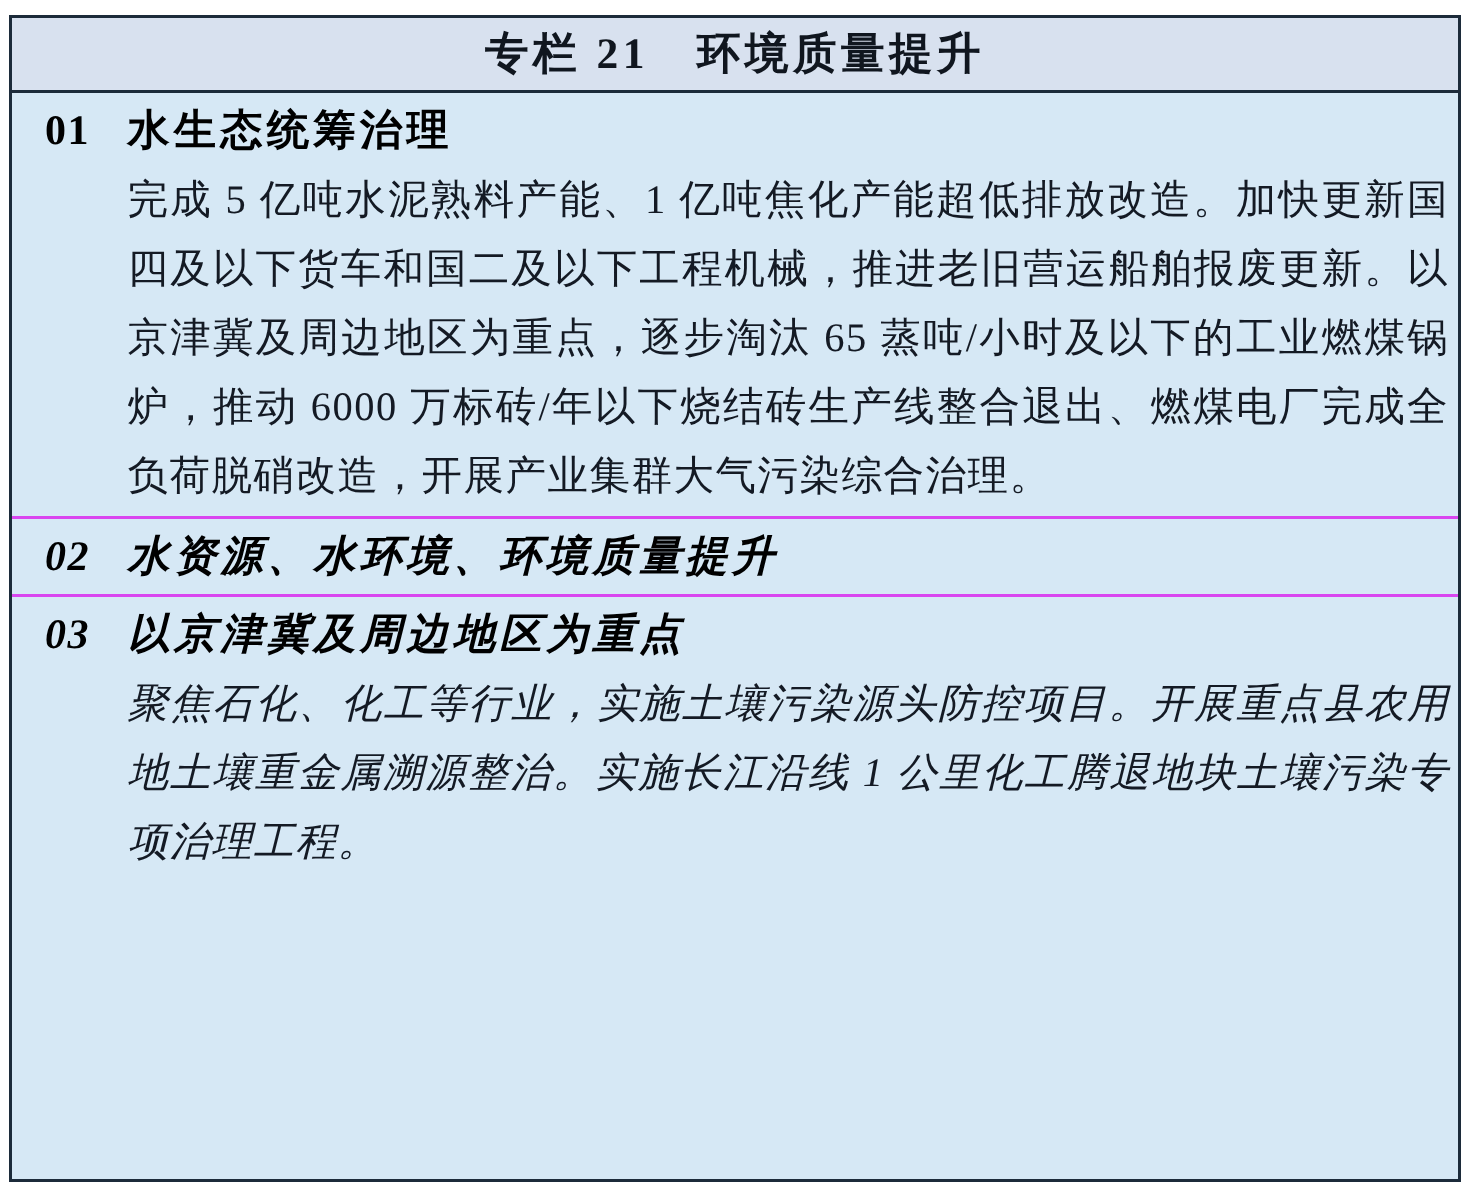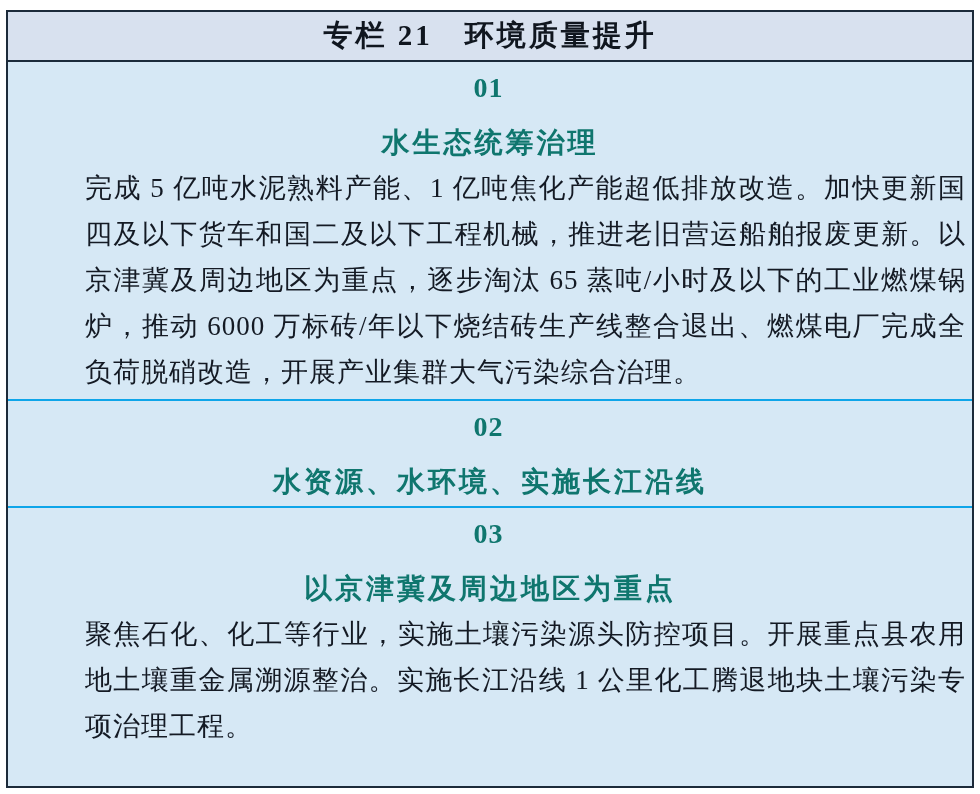--- a/index.html
+++ b/index.html
@@ -35,30 +35,30 @@
     font-size: 29px;
     font-weight: bold;
     letter-spacing: 3px;
     color: #10161f;
     white-space: pre;
   }
   .section {
     padding: 6px 0 4px 0;
   }
   .section + .section {
-    border-top: 2px solid #0ea5e9;
+    border-top: 2px solid #d946ef;
+    font-style: italic;
   }
   .sec-head {
     display: flex;
-    align-items: center;
+    align-items: flex-end;
     font-weight: bold;
     font-size: 28px;
     line-height: 40px;
-    color: #0f766e;
-    flex-direction: column;
+    color: #000000;
   }
   .sec-num {
     margin-left: 22px;
     width: 55px;
     flex: 0 0 55px;
     letter-spacing: 1px;
     font-weight: bold;
   }
   .sec-heading {
     letter-spacing: 3px;
@@ -87,21 +87,21 @@
     <div class="sec-head">
       <span class="sec-num">01</span>
       <span class="sec-heading">水生态统筹治理</span>
     </div>
     <p class="sec-body">完成 5 亿吨水泥熟料产能、1 亿吨焦化产能超低排放改造。加快更新国四及以下货车和国二及以下工程机械，推进老旧营运船舶报废更新。以京津冀及周边地区为重点，逐步淘汰 65 蒸吨/小时及以下的工业燃煤锅炉，推动 6000 万标砖/年以下烧结砖生产线整合退出、燃煤电厂完成全负荷脱硝改造，开展产业集群大气污染综合治理。</p>
   </div>
 
   <div class="section">
     <div class="sec-head">
       <span class="sec-num">02</span>
-      <span class="sec-heading">水资源、水环境、实施长江沿线</span>
+      <span class="sec-heading">水资源、水环境、环境质量提升</span>
     </div>
   </div>
 
   <div class="section">
     <div class="sec-head">
       <span class="sec-num">03</span>
       <span class="sec-heading">以京津冀及周边地区为重点</span>
     </div>
     <p class="sec-body">聚焦石化、化工等行业，实施土壤污染源头防控项目。开展重点县农用地土壤重金属溯源整治。实施长江沿线 1 公里化工腾退地块土壤污染专项治理工程。</p>
   </div>

